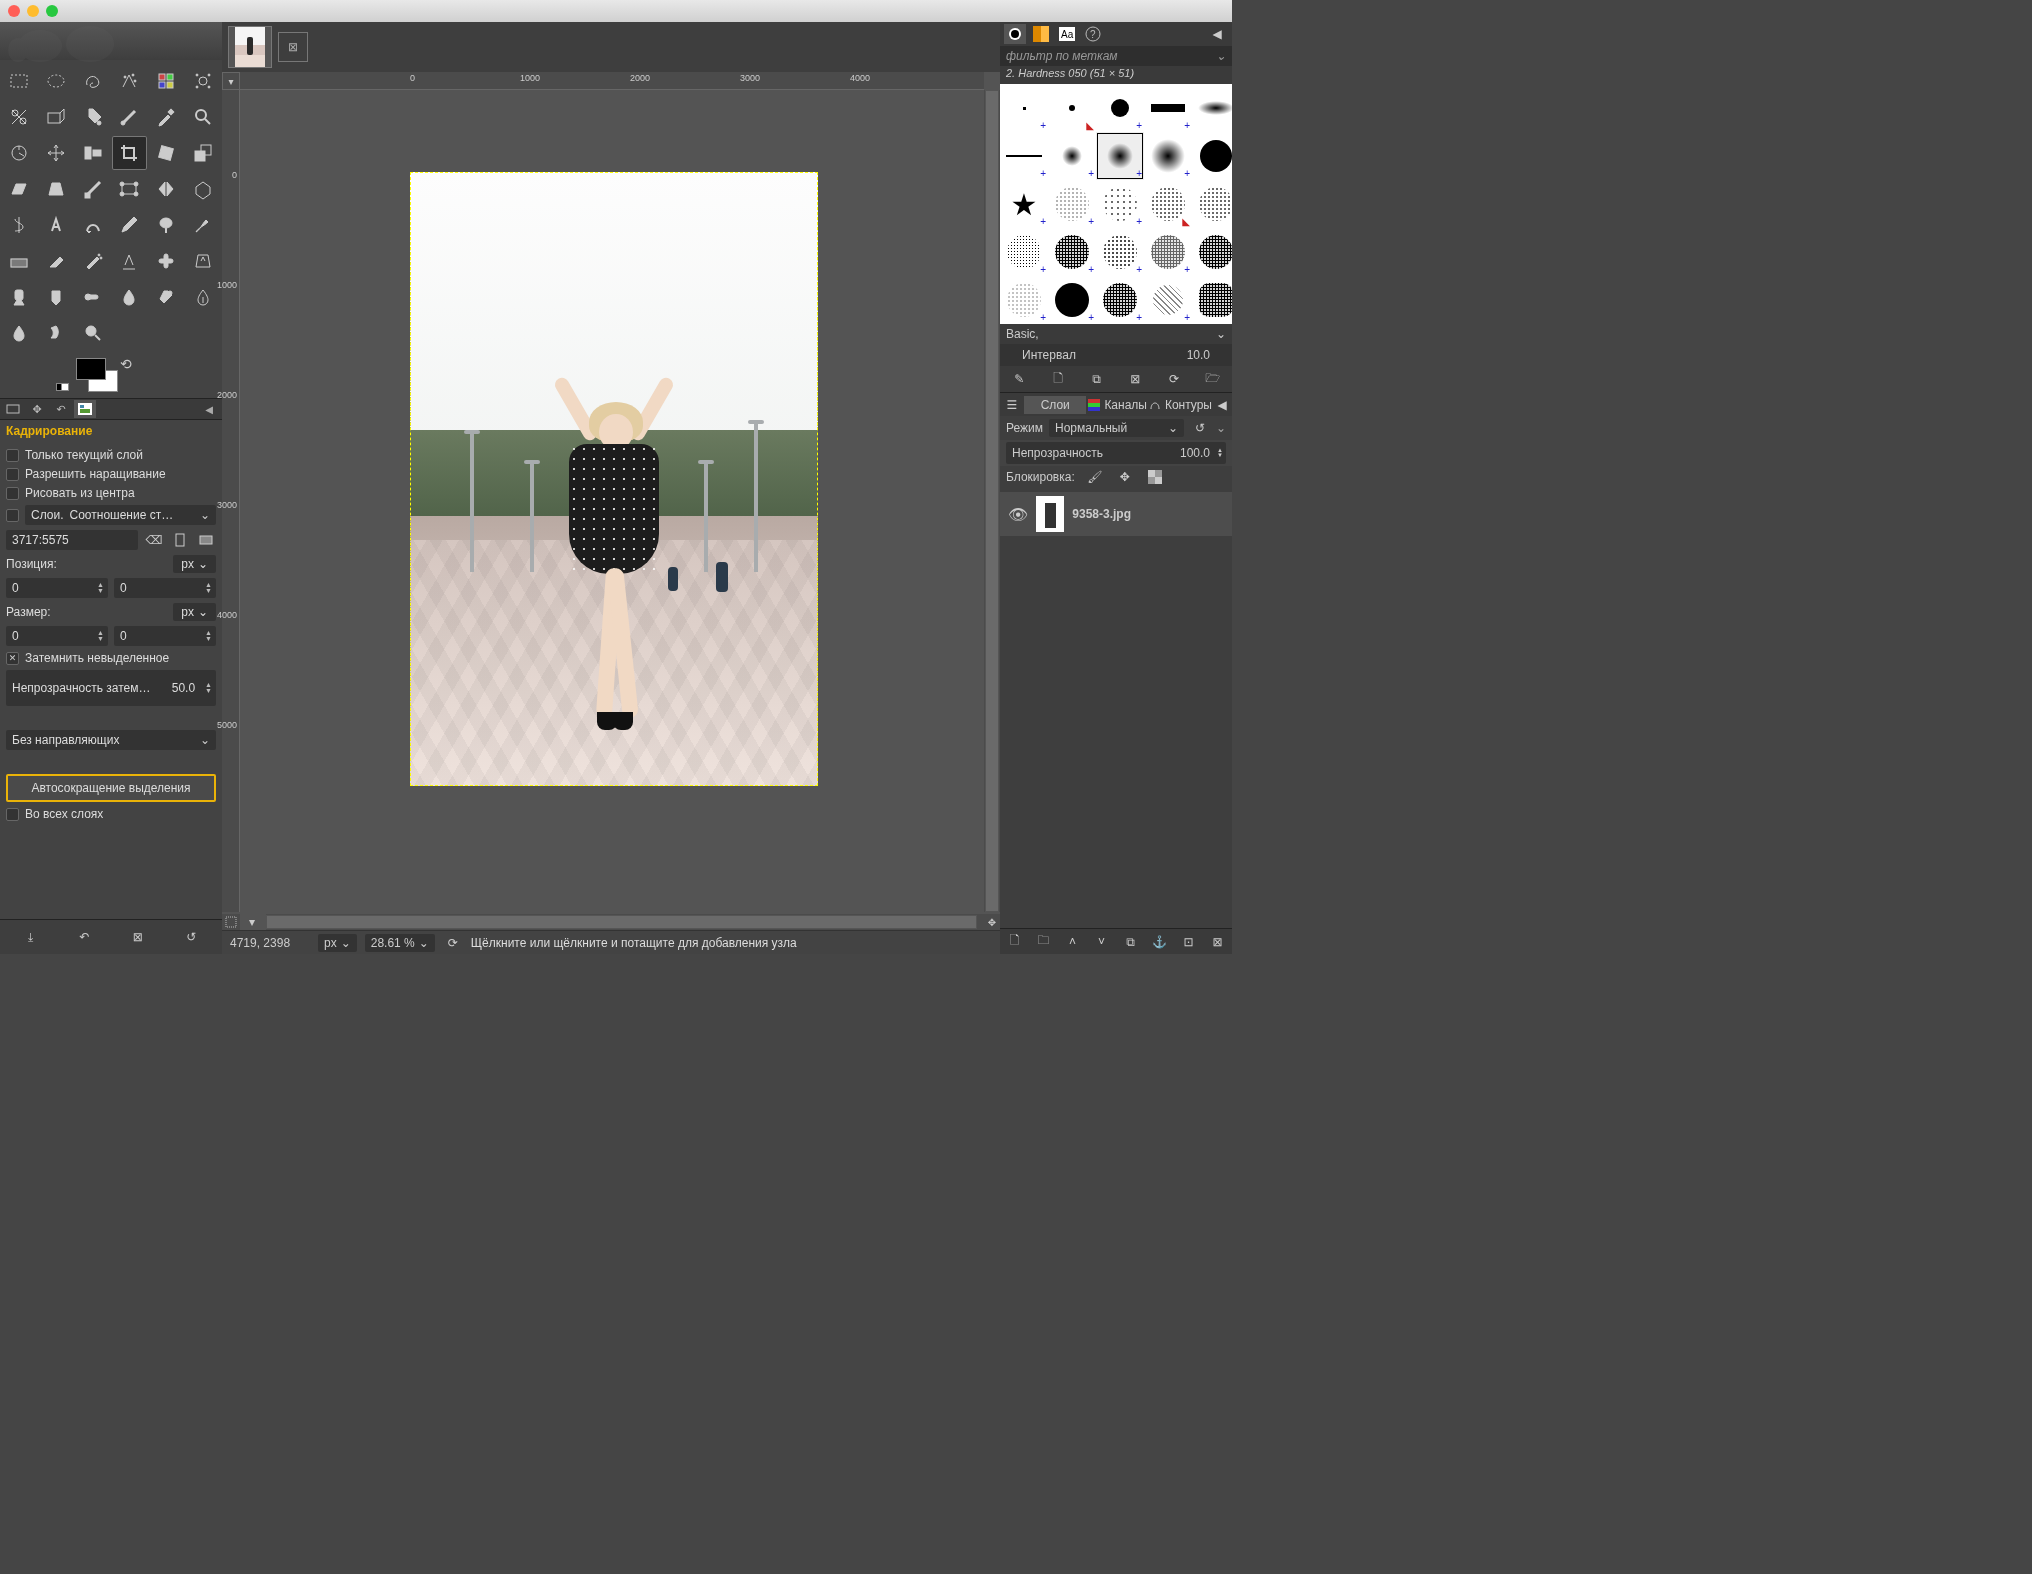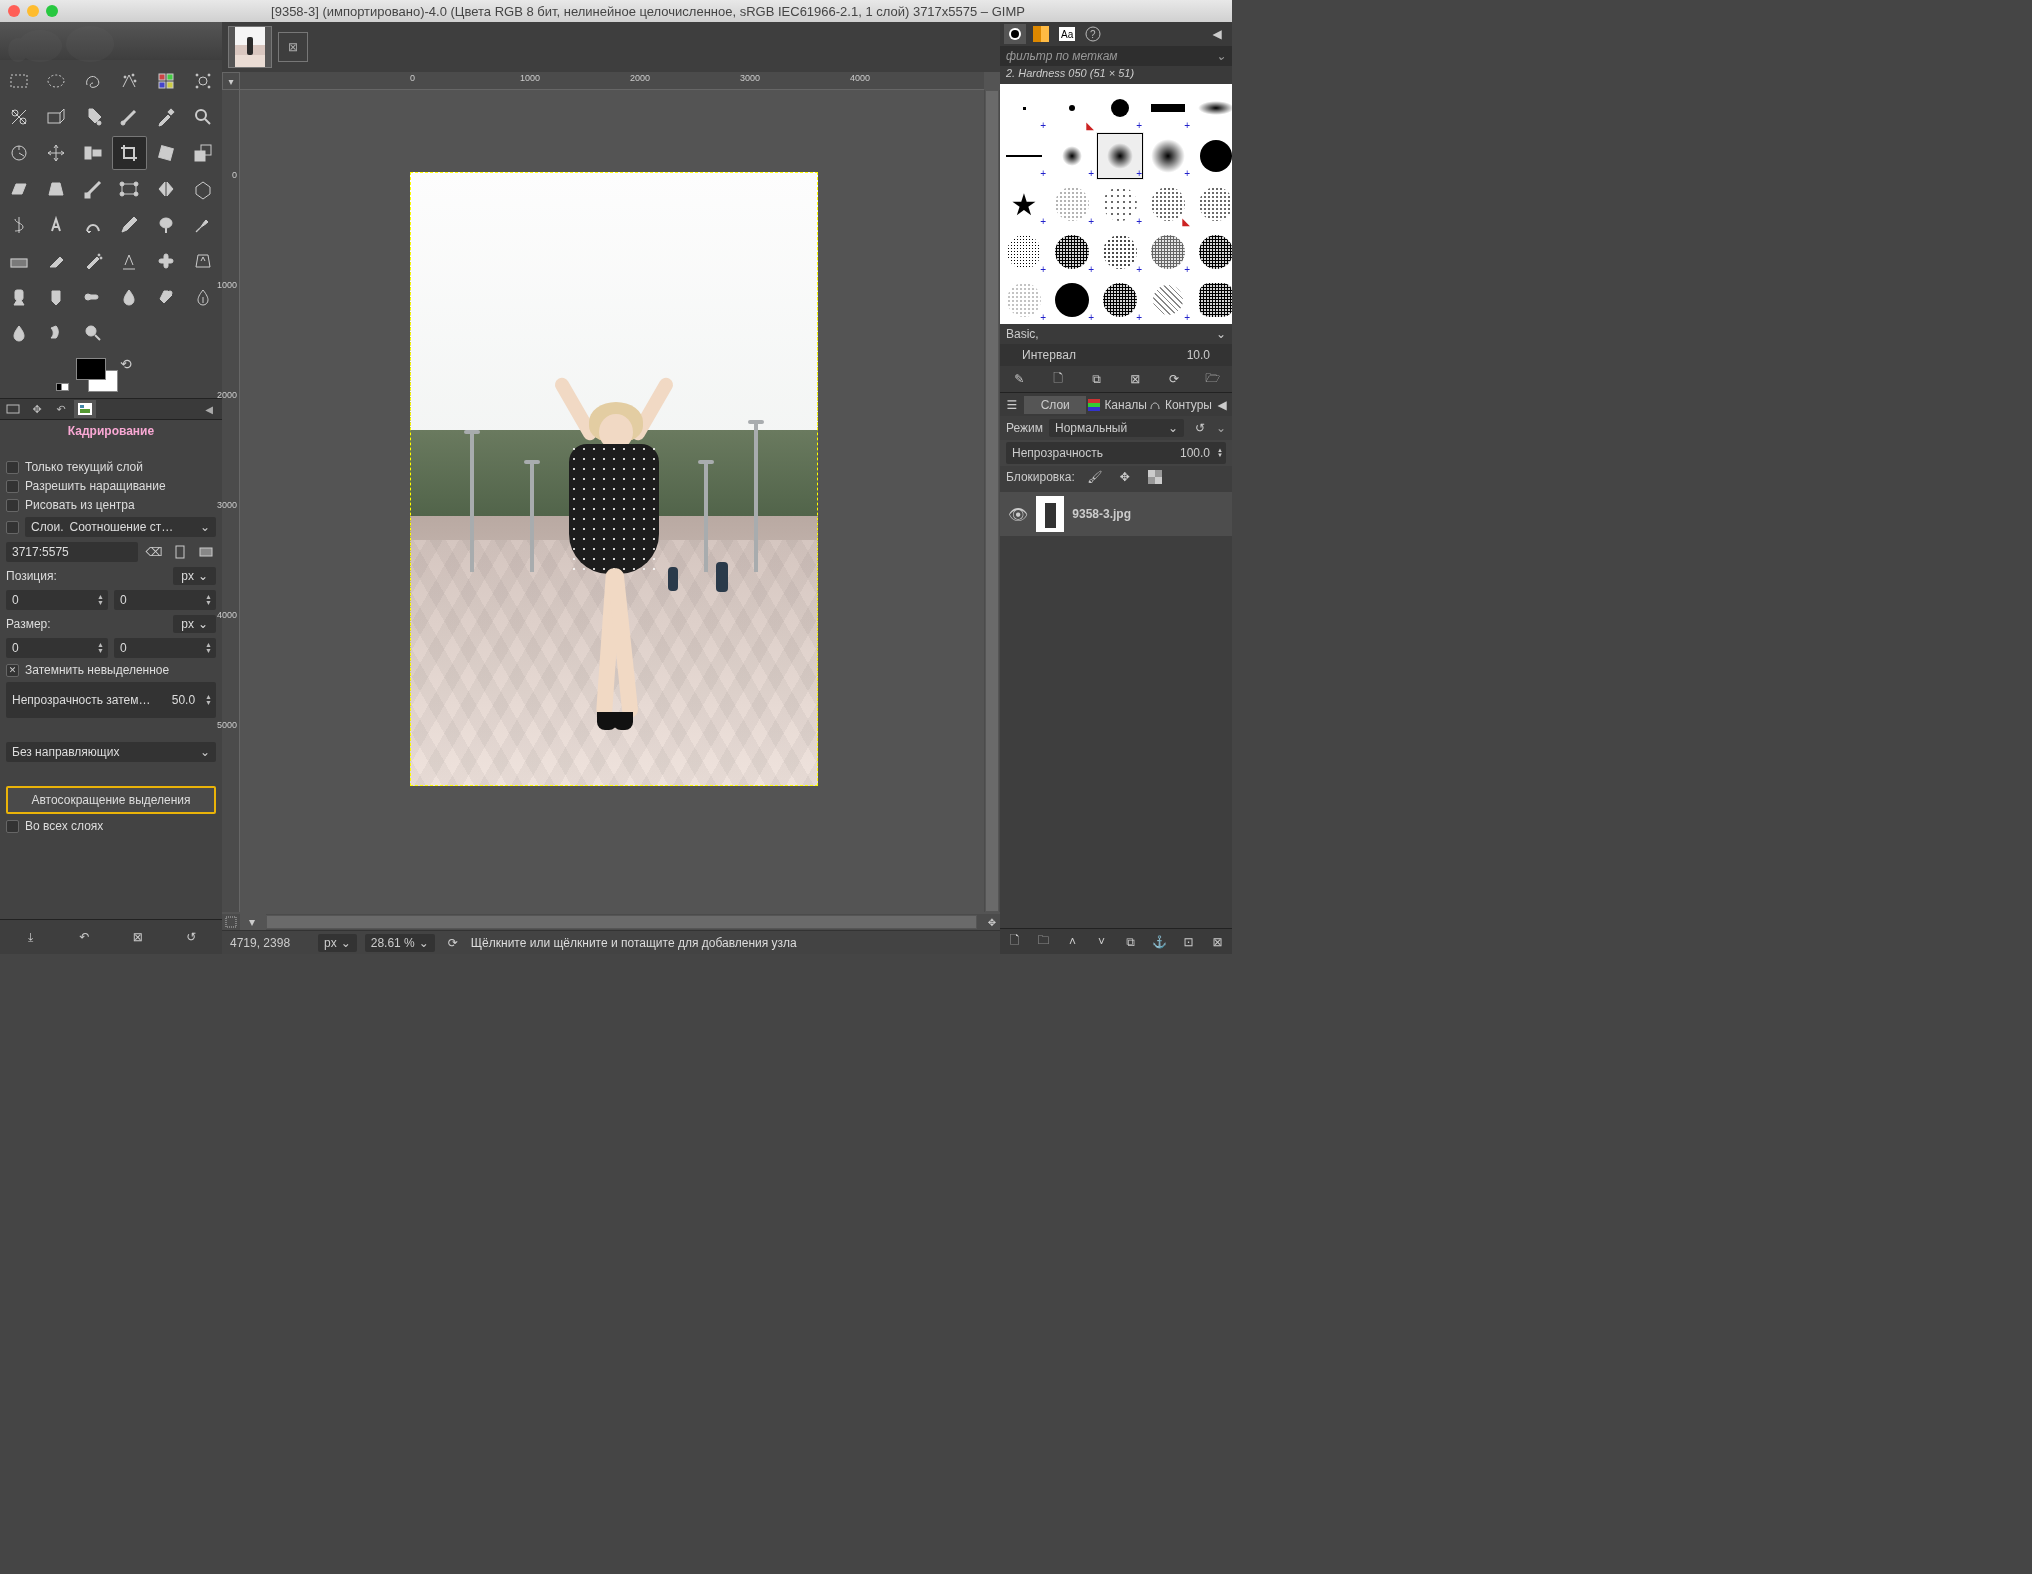--- a/index.html
+++ b/index.html
@@ -72,21 +72,21 @@
 
 
 .tabs-row { height:22px; background:#3a3a3a; display:flex; align-items:center; padding:0 2px; gap:2px; border-top:1px solid #222; border-bottom:1px solid #222;}
 .tabs-row .tab { width:22px; height:18px; display:flex;align-items:center;justify-content:center; color:#bbb; font-size:11px;}
 .tabs-row .tab.active { background:#555; }
 .tabs-row .flex { flex:1; }
 .tabs-row .tri { color:#aaa; font-size:10px;}
 
 
 .tool-options { flex:1; overflow:auto; padding:4px 6px; font-size:12px; color:#ddd;}
-.tool-options h4 { font-weight:bold; font-size:12px; margin-bottom:22px; color:#f9a8d4;text-align:center;}
+.tool-options h4 { font-weight:bold; font-size:12px; margin-bottom:10px; color:#eab308;}
 .opt-row { display:flex; align-items:center; gap:6px; margin:5px 0; font-size:12px;}
 .opt-row .cb { width:13px; height:13px; background:#333; border:1px solid #666; border-radius:2px; flex-shrink:0;}
 .opt-row .cb.on::after { content:"✕"; color:#ccc; display:block; font-size:9px; text-align:center; line-height:11px;}
 .opt-input { background:#333; border:none; color:#ddd; padding:3px 6px; font-size:12px; width:100%; border-radius:2px;}
 .opt-select { display:flex; align-items:center; background:#333; border-radius:2px; padding:3px 6px; gap:6px;}
 .opt-select .chev { margin-left:auto; color:#ccc;}
 .unit-row { display:flex; align-items:center; gap:4px; margin:4px 0;}
 .unit-row .lbl { flex:1; }
 .unit-row .unit { background:#333; padding:2px 8px; border-radius:2px; display:flex; align-items:center; gap:4px;}
 .spin { display:flex; align-items:center; background:#333; border-radius:2px; flex:1;}
@@ -216,21 +216,20 @@
 </style>
 </head>
 <body>
 
 <div class="titlebar">
   <div class="traffic">
     <span class="tred"></span>
     <span class="tyel"></span>
     <span class="tgrn"></span>
   </div>
-  <div class="title">[9358-3] (импортировано)-4.0 (Цвета RGB 8 бит, нелинейное целочисленное, sRGB IEC61966-2.1, 1 слой) 3717x5575 – GIMP</div>
 </div>
 
 <div class="app">
 
   <div class="left-panel">
     <div class="wilber">
       <svg width="220" height="38" viewBox="0 0 220 38">
           <ellipse cx="40" cy="24" rx="22" ry="16" fill="#666"></ellipse>
           <ellipse cx="90" cy="22" rx="24" ry="18" fill="#666"></ellipse>
           <ellipse cx="18" cy="28" rx="10" ry="12" fill="#666"></ellipse>

